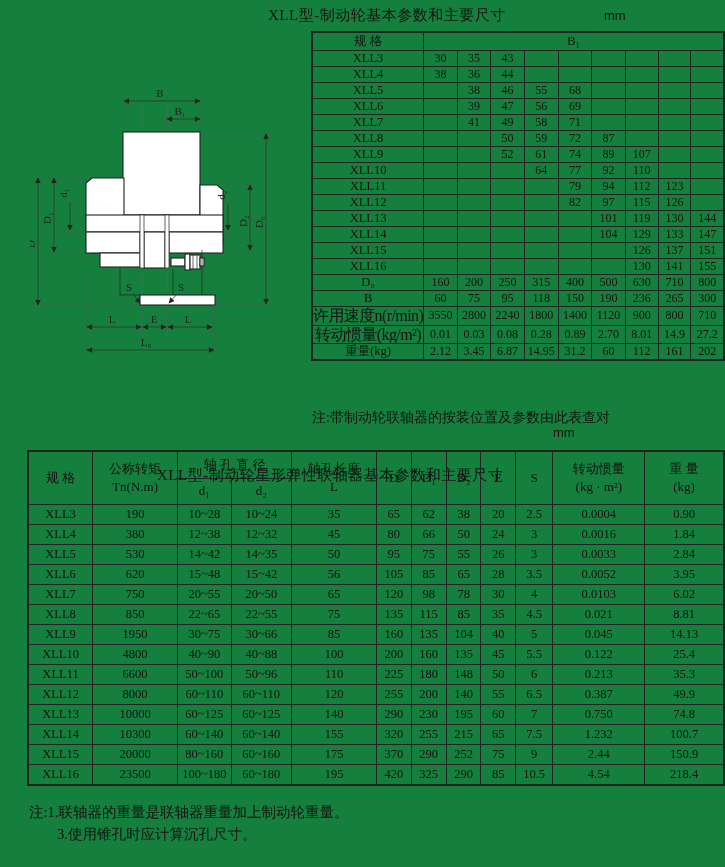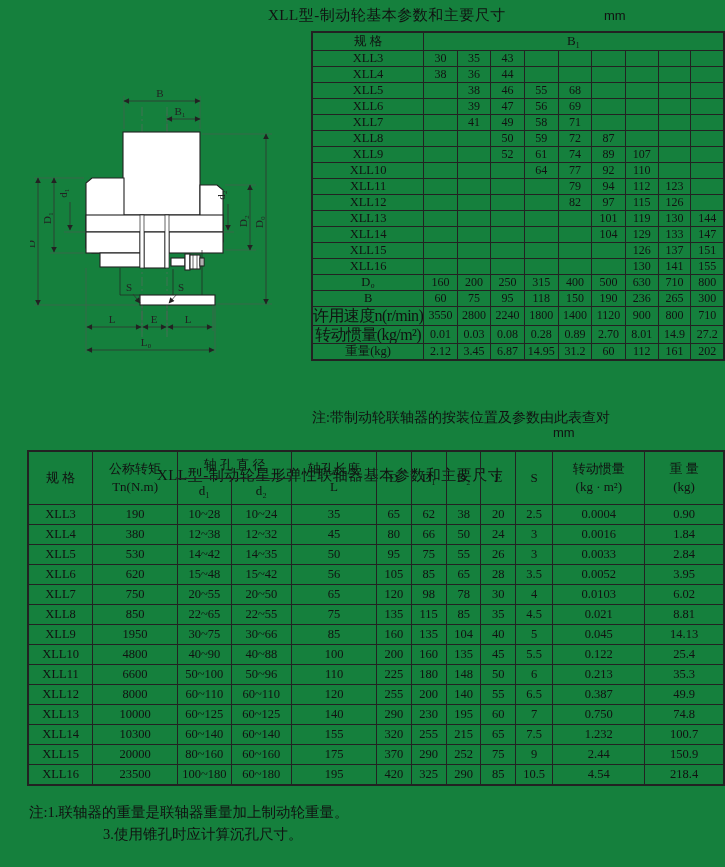--- a/index.html
+++ b/index.html
@@ -622,18 +622,18 @@
           <td>325</td>
           <td>290</td>
           <td>85</td>
           <td>10.5</td>
           <td>4.54</td>
           <td>218.4</td>
         </tr>
       </tbody>
   </table>
 
-  <div class="abs notes" style="left:29px;top:801px;text-align:center;">
+  <div class="abs notes" style="left:29px;top:801px;">
     <div>注:1.联轴器的重量是联轴器重量加上制动轮重量。</div>
     <div class="ind">3.使用锥孔时应计算沉孔尺寸。</div>
   </div>
 
 </div>
 
 </body></html>

